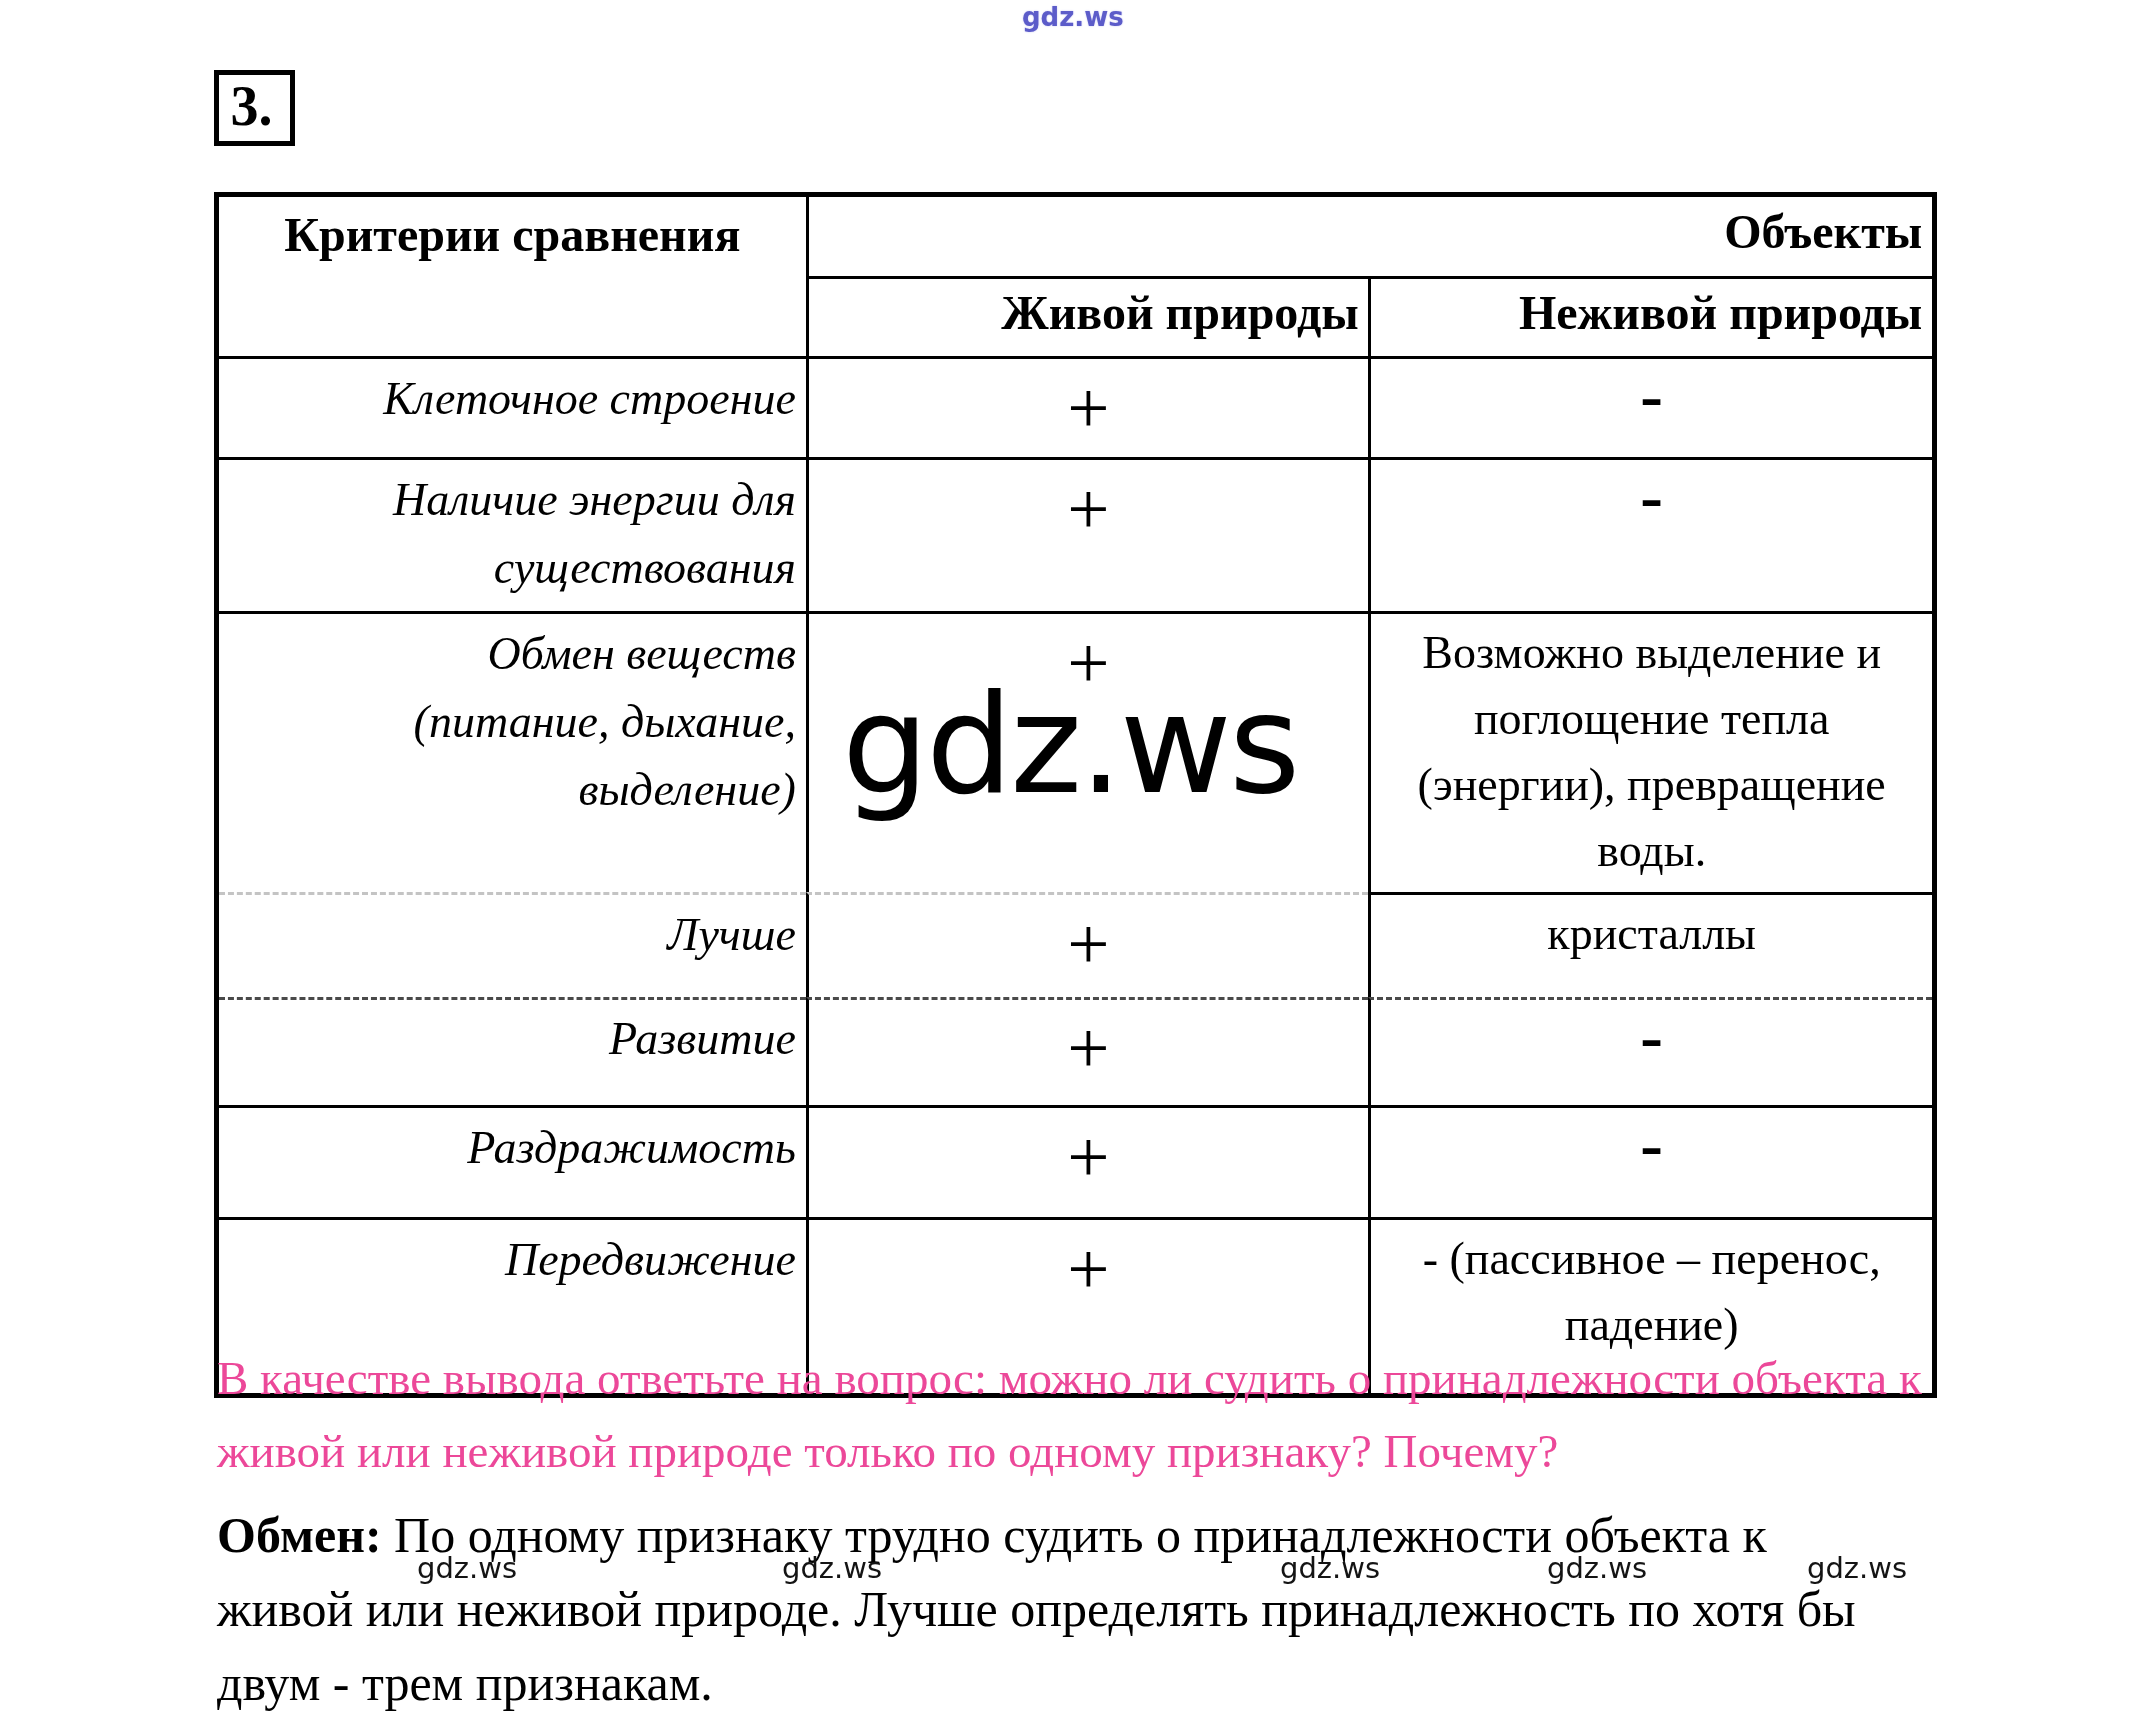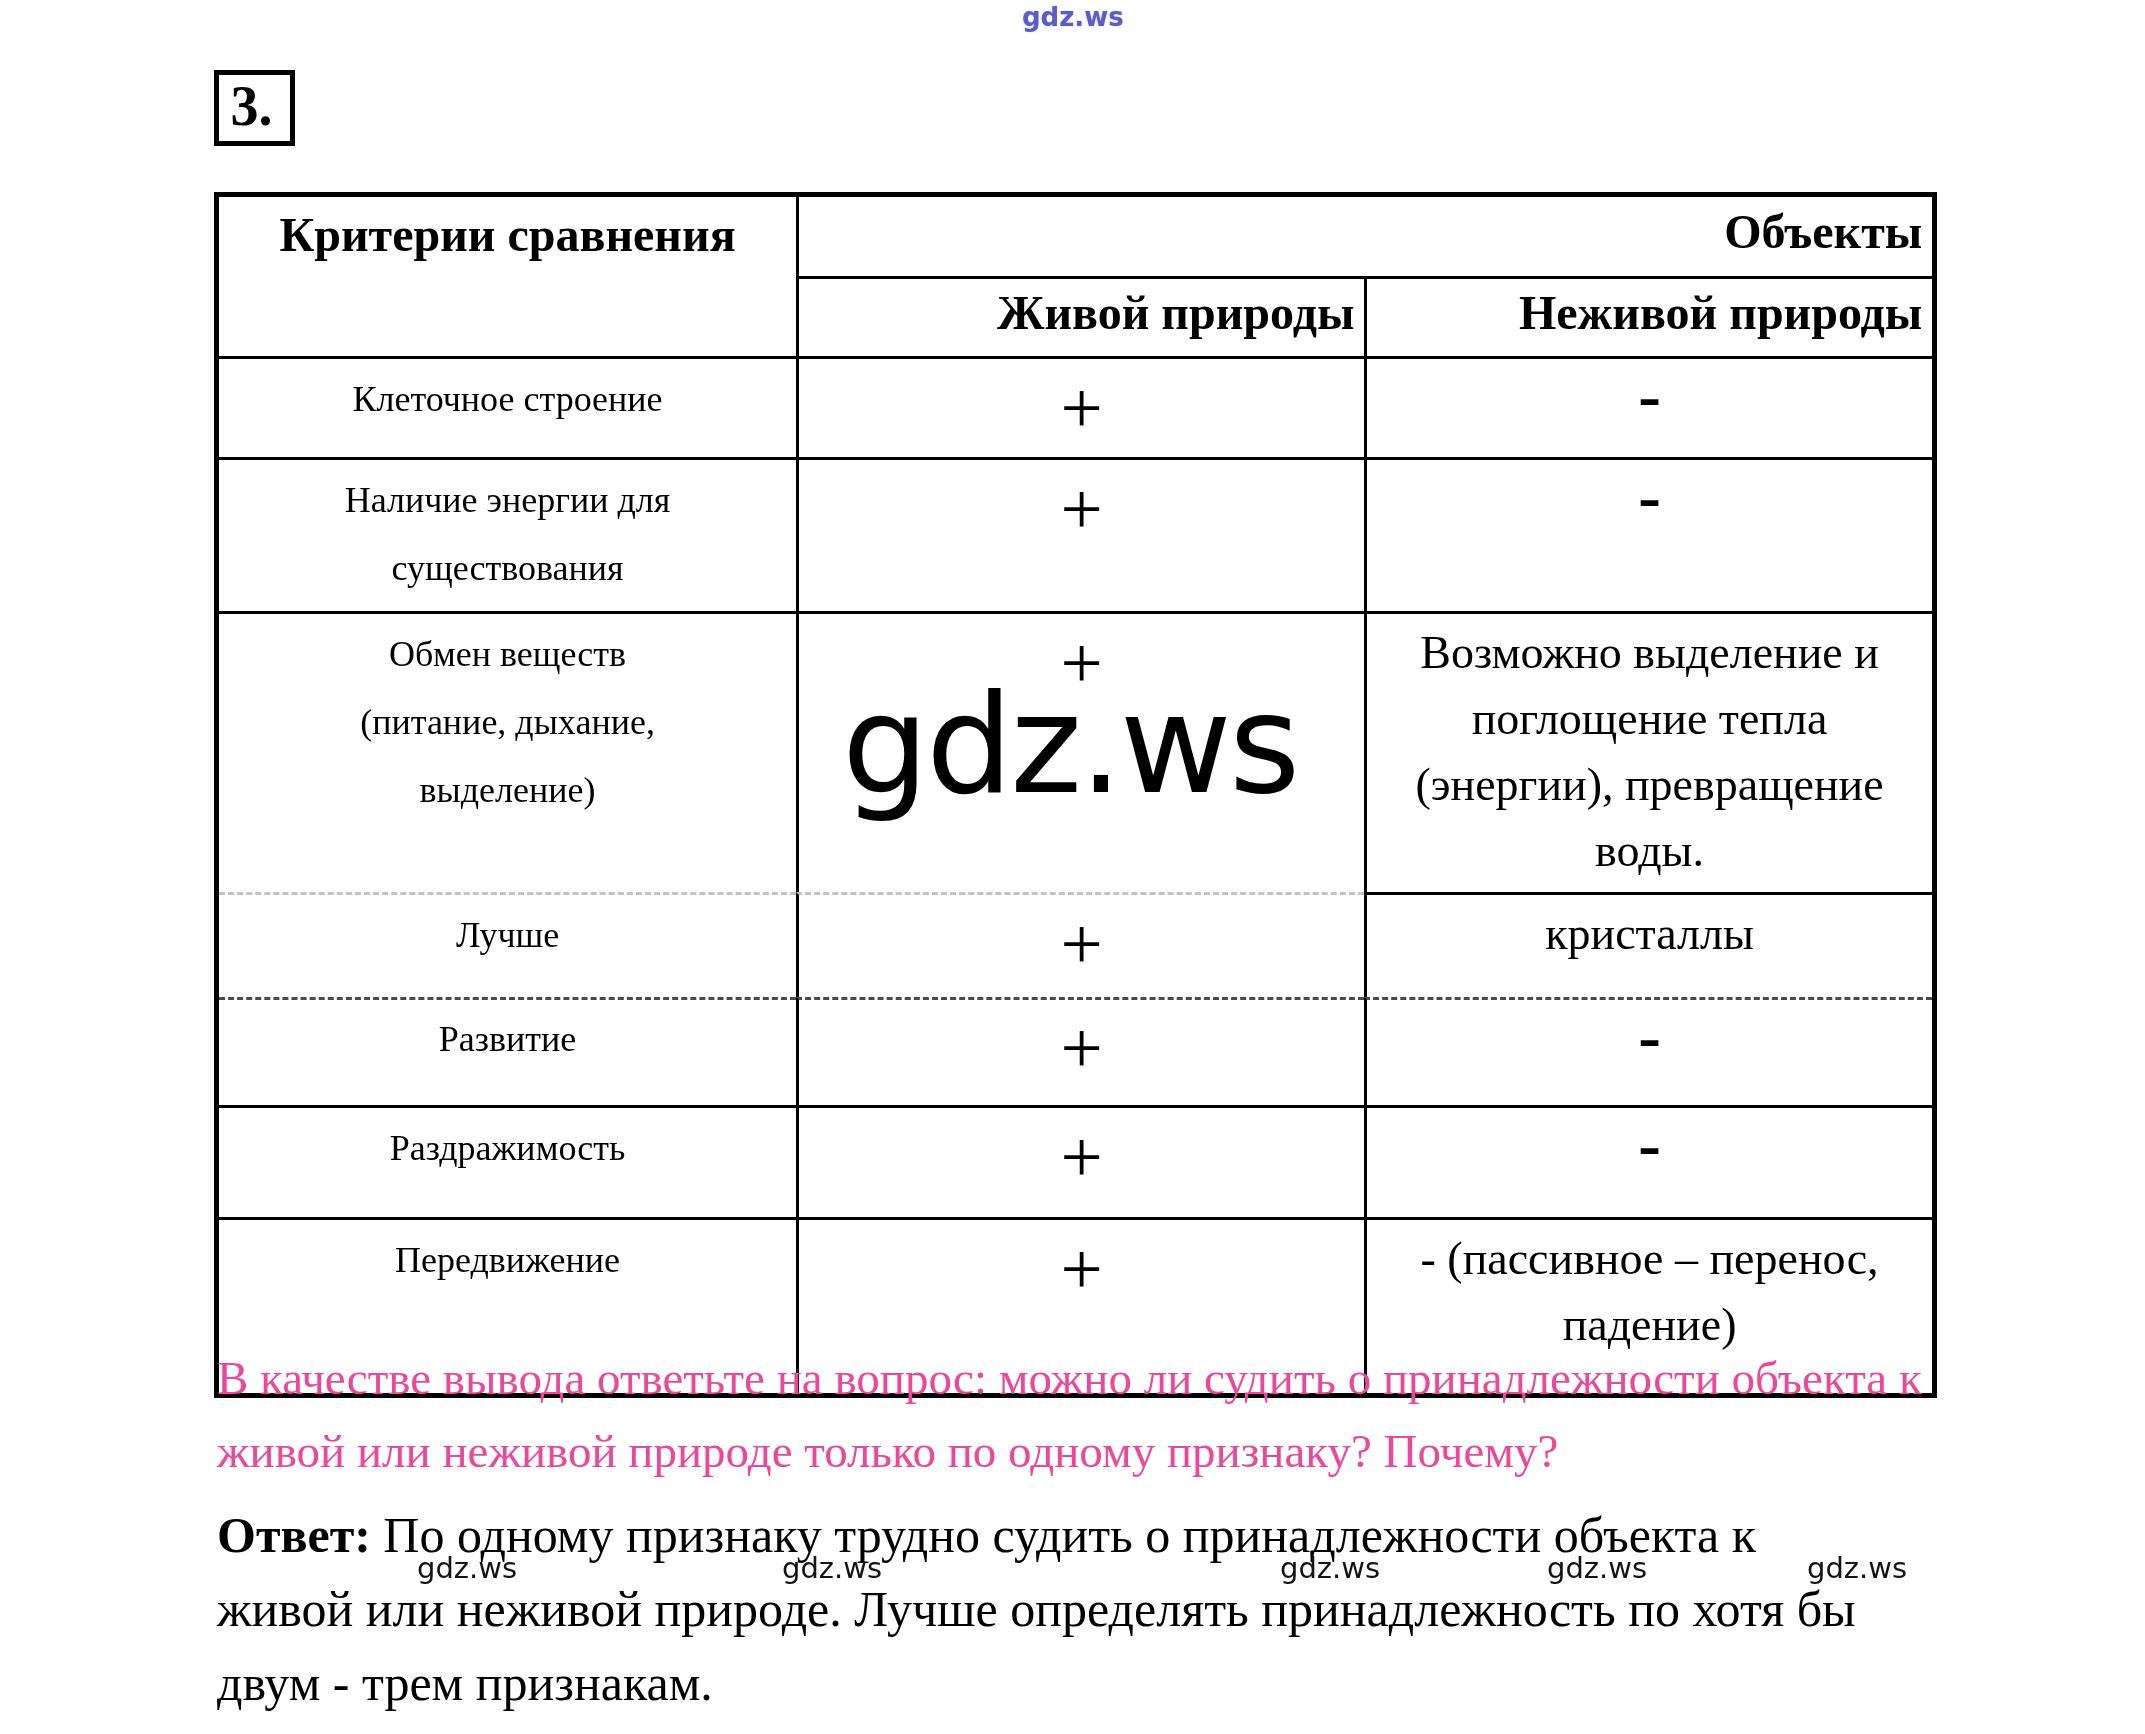--- a/index.html
+++ b/index.html
@@ -48,23 +48,24 @@
   .no-left { border-left:none !important; }
   th.hcrit {
     vertical-align:top; text-align:center;
     font-size:48px; line-height:64px; font-weight:bold; padding-top:11.6px;
   }
   th.hobj, th.hsub {
     text-align:right; vertical-align:top;
     font-size:48px; line-height:58px; font-weight:bold;
   }
   td.crit {
-    vertical-align:top; text-align:center;
-    font-size:36px; line-height:68px;
+    vertical-align:top; text-align:right;
+    font-size:46px; line-height:68px;
     padding-left:17.4px;
+    font-style:italic;
   }
   td.plus {
     vertical-align:top; text-align:center;
     font-size:75px; line-height:85px; font-weight:400;
   }
   td.nliv {
     vertical-align:top; text-align:center;
     font-size:46px; line-height:66px;
     padding-top:9.7px;
   }
@@ -172,21 +173,21 @@
 падение)</td>
     </tr>
   </tbody>
     </table>
 
   <div class="wm-big">gdz.ws</div>
 
   <div class="question pre">В качестве вывода ответьте на вопрос: можно ли судить о принадлежности объекта к
 живой или неживой природе только по одному признаку? Почему?</div>
 
-  <div class="answer"><span class="lbl">Ответ:</span>
+  <div class="answer"><span class="lbl">Обмен:</span>
     <span class="pre">По одному признаку трудно судить о принадлежности объекта к
 живой или неживой природе. Лучше определять принадлежность по хотя бы
 двум - трем признакам.</span>
   </div>
 
   <span class="wm-small" style="left:417px">gdz.ws</span>
   <span class="wm-small" style="left:782px">gdz.ws</span>
   <span class="wm-small" style="left:1280px">gdz.ws</span>
   <span class="wm-small" style="left:1547px">gdz.ws</span>
   <span class="wm-small" style="left:1807px">gdz.ws</span>

